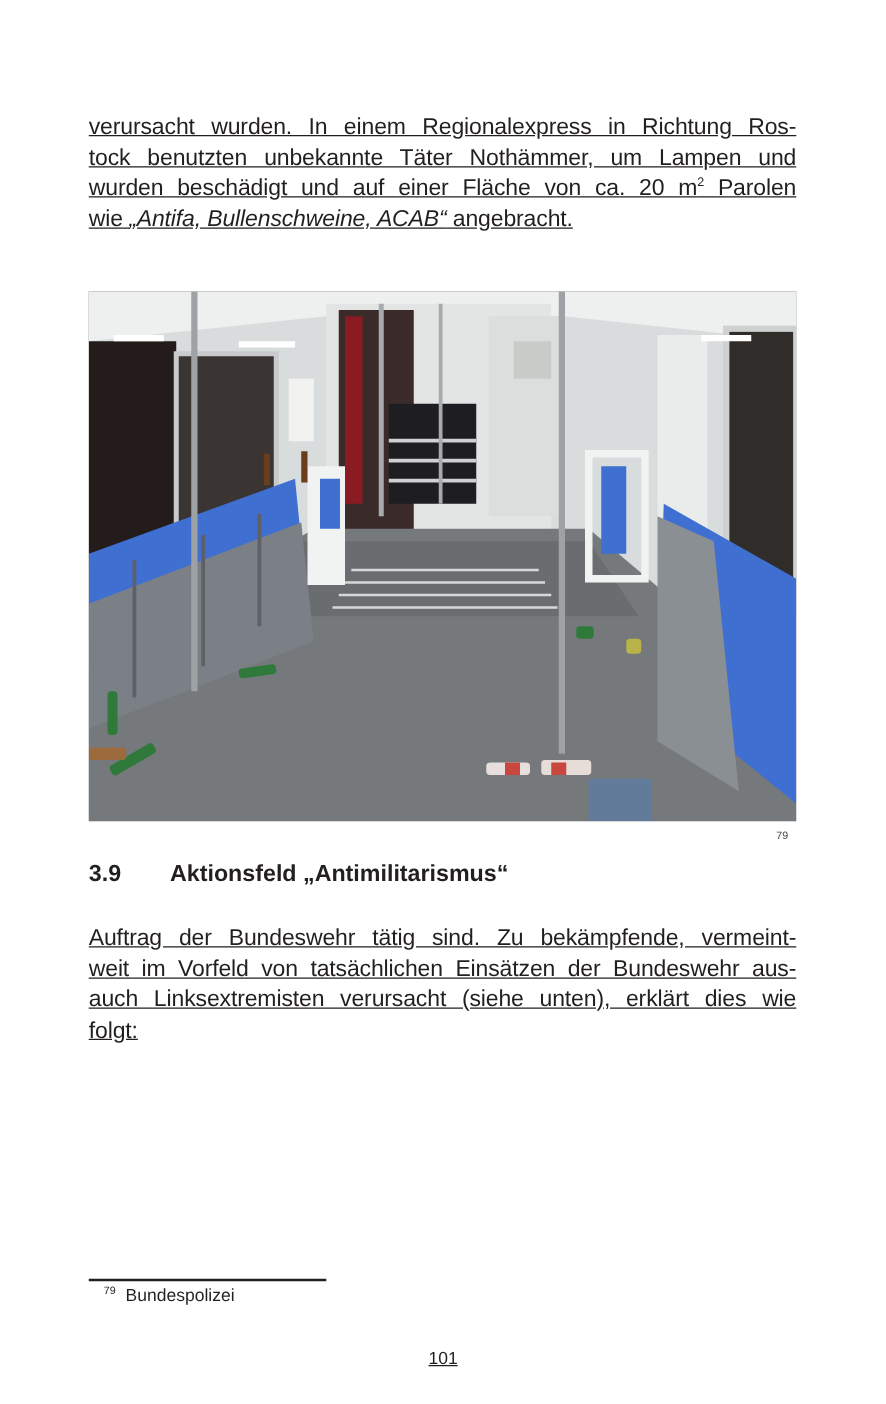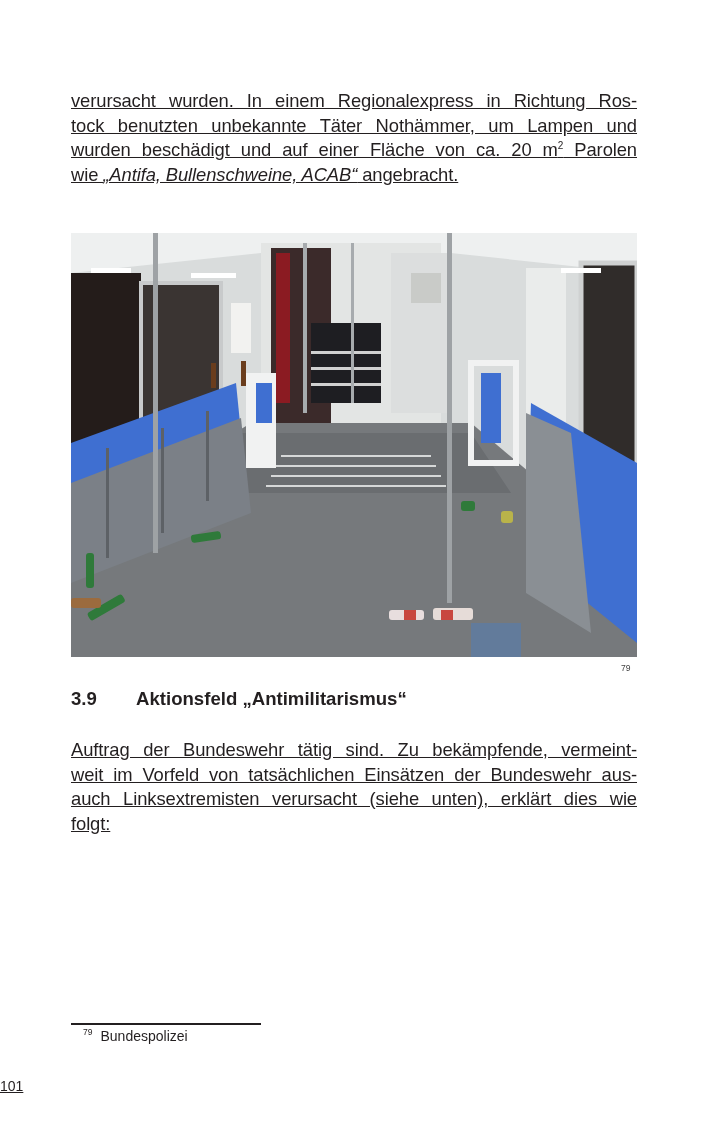--- a/index.html
+++ b/index.html
@@ -34,21 +34,21 @@
     }
     .heading .num { display: inline-block; width: 65px; }
     .fn-rule {
       position: absolute; left: 71px; top: 1023px; width: 190px; height: 2px; background: #231f20;
     }
     .footnote {
       position: absolute; left: 83px; top: 1027px; font-size: 14px; white-space: nowrap;
     }
     .footnote .fn-mark { font-size: 8.5px; vertical-align: 6px; margin-right: 8px; }
     .page-number {
-      position: absolute; left: 0; width: 709px; top: 1078px; font-size: 14px; text-decoration: underline;
+      position: absolute; left: 0; width: 709px; top: 1078px; text-align: center; font-size: 14px; text-decoration: underline;
     }
   </style>
 </head>
 <body>
 
 <div class="body-text p1">
   <span class="line">verursacht wurden. In einem Regionalexpress in Richtung Ros-</span>
   <span class="line">tock benutzten unbekannte Täter Nothämmer, um Lampen und</span>
   <span class="line"><span>wurden beschädigt und auf einer Fläche von ca. 20 m</span><sup>2</sup><span> Parolen</span></span>
   <span class="line last"><span>wie </span><span class="ital">„Antifa, Bullenschweine, ACAB“</span><span> angebracht.</span></span>

